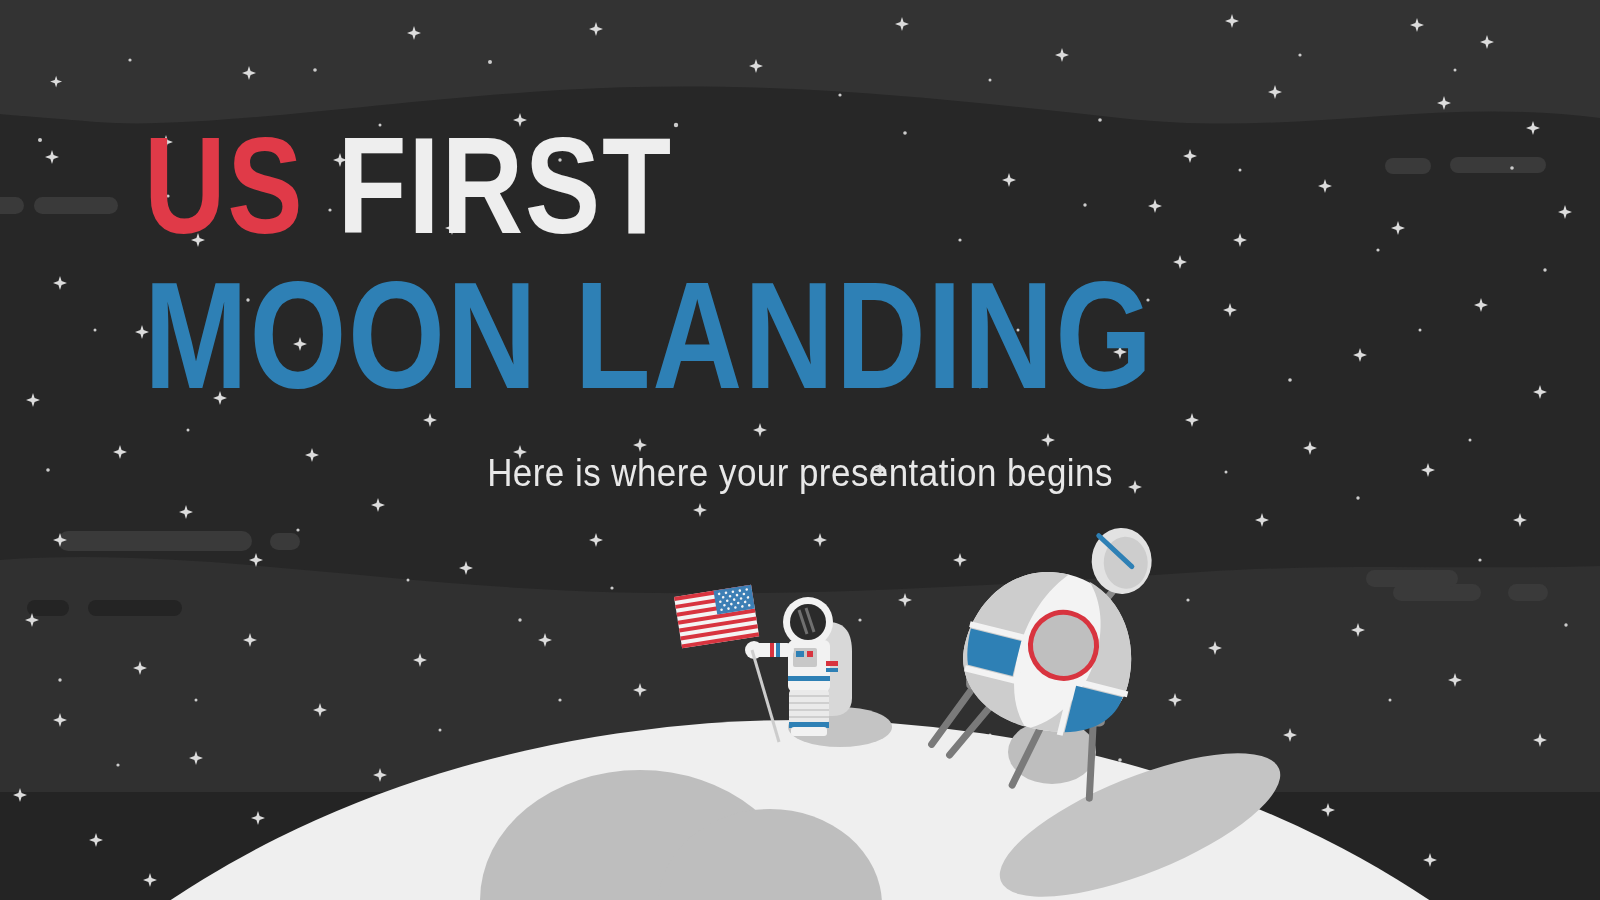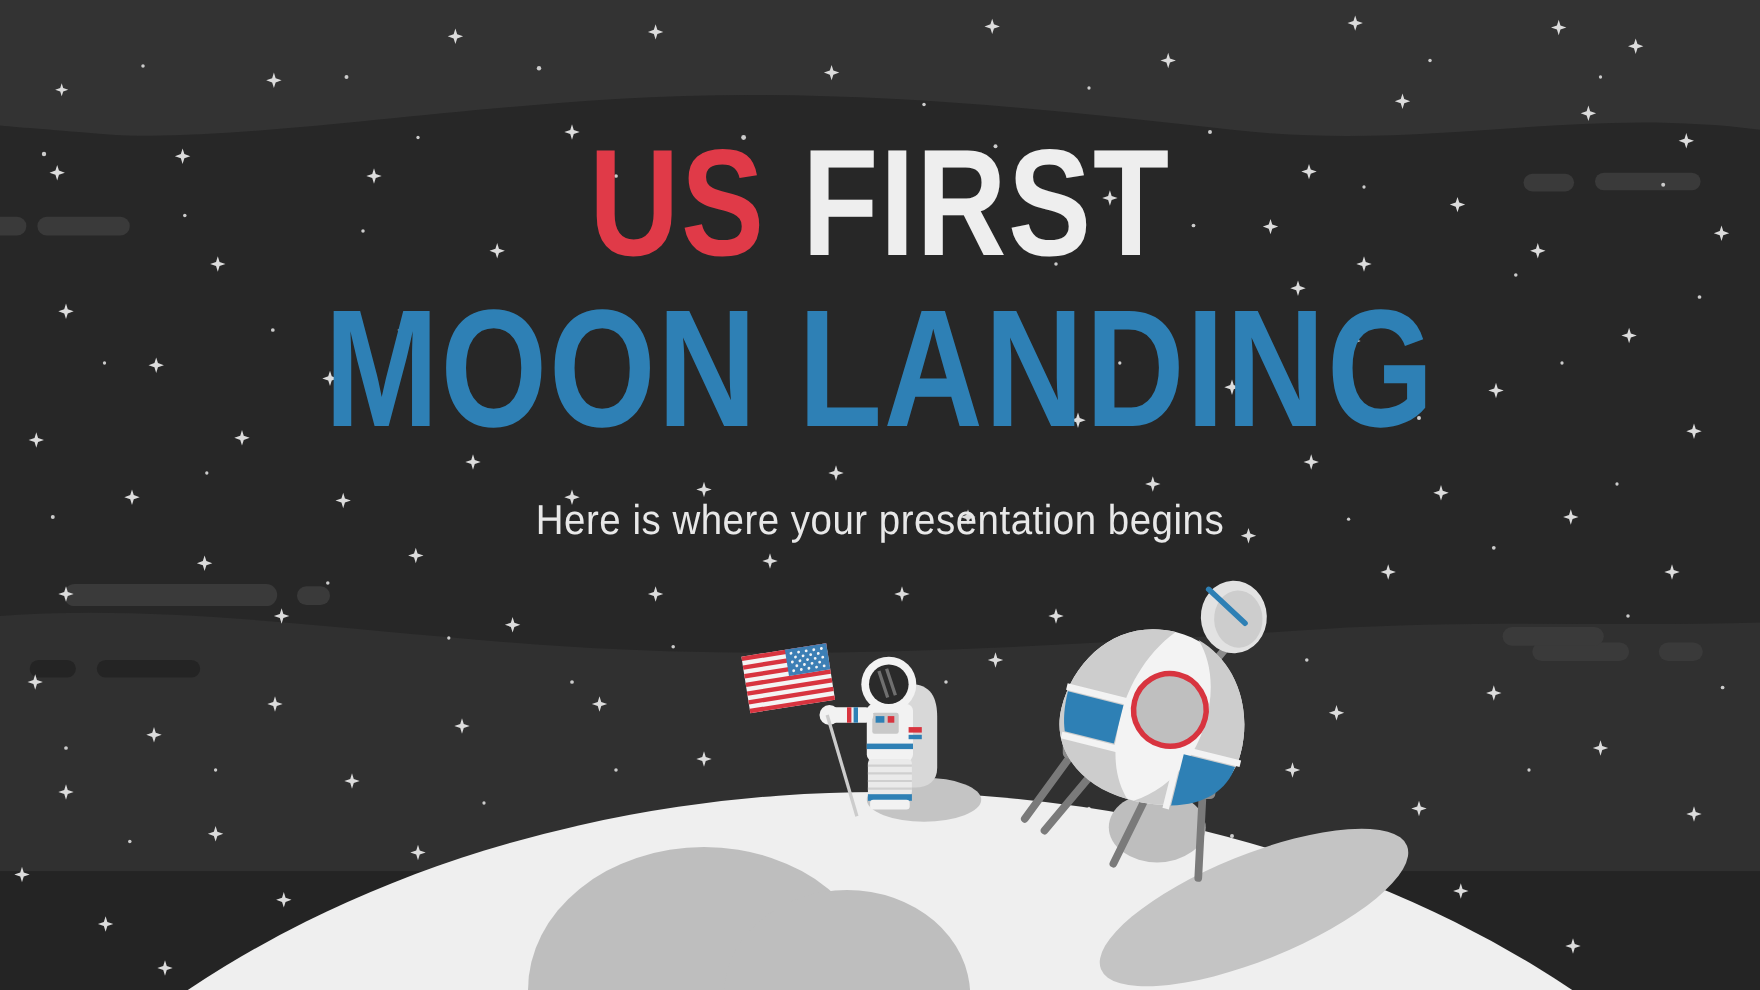--- a/index.html
+++ b/index.html
@@ -3,21 +3,21 @@
 <meta charset="utf-8">
 <style>
   html,body{margin:0;padding:0;background:#1f1f1f;}
   body{font-family:"Liberation Sans", sans-serif;}
   .slide{
     position:relative;width:1600px;height:900px;overflow:hidden;
     background:#272727;
   }
   .layer{position:absolute;left:0;top:0;width:1600px;height:900px;}
   .title-block{
-    position:absolute;left:0;top:118px;width:1600px;text-align:center;
+    position:absolute;left:0;top:118px;width:1600px;
     z-index:40;pointer-events:none;
   }
   .title-line{
     font-family:"Liberation Sans", sans-serif;
     font-weight:bold;
     letter-spacing:2px;
     line-height:0.98;
     margin:0;
     transform:scaleX(0.82);
     transform-origin:center center;

